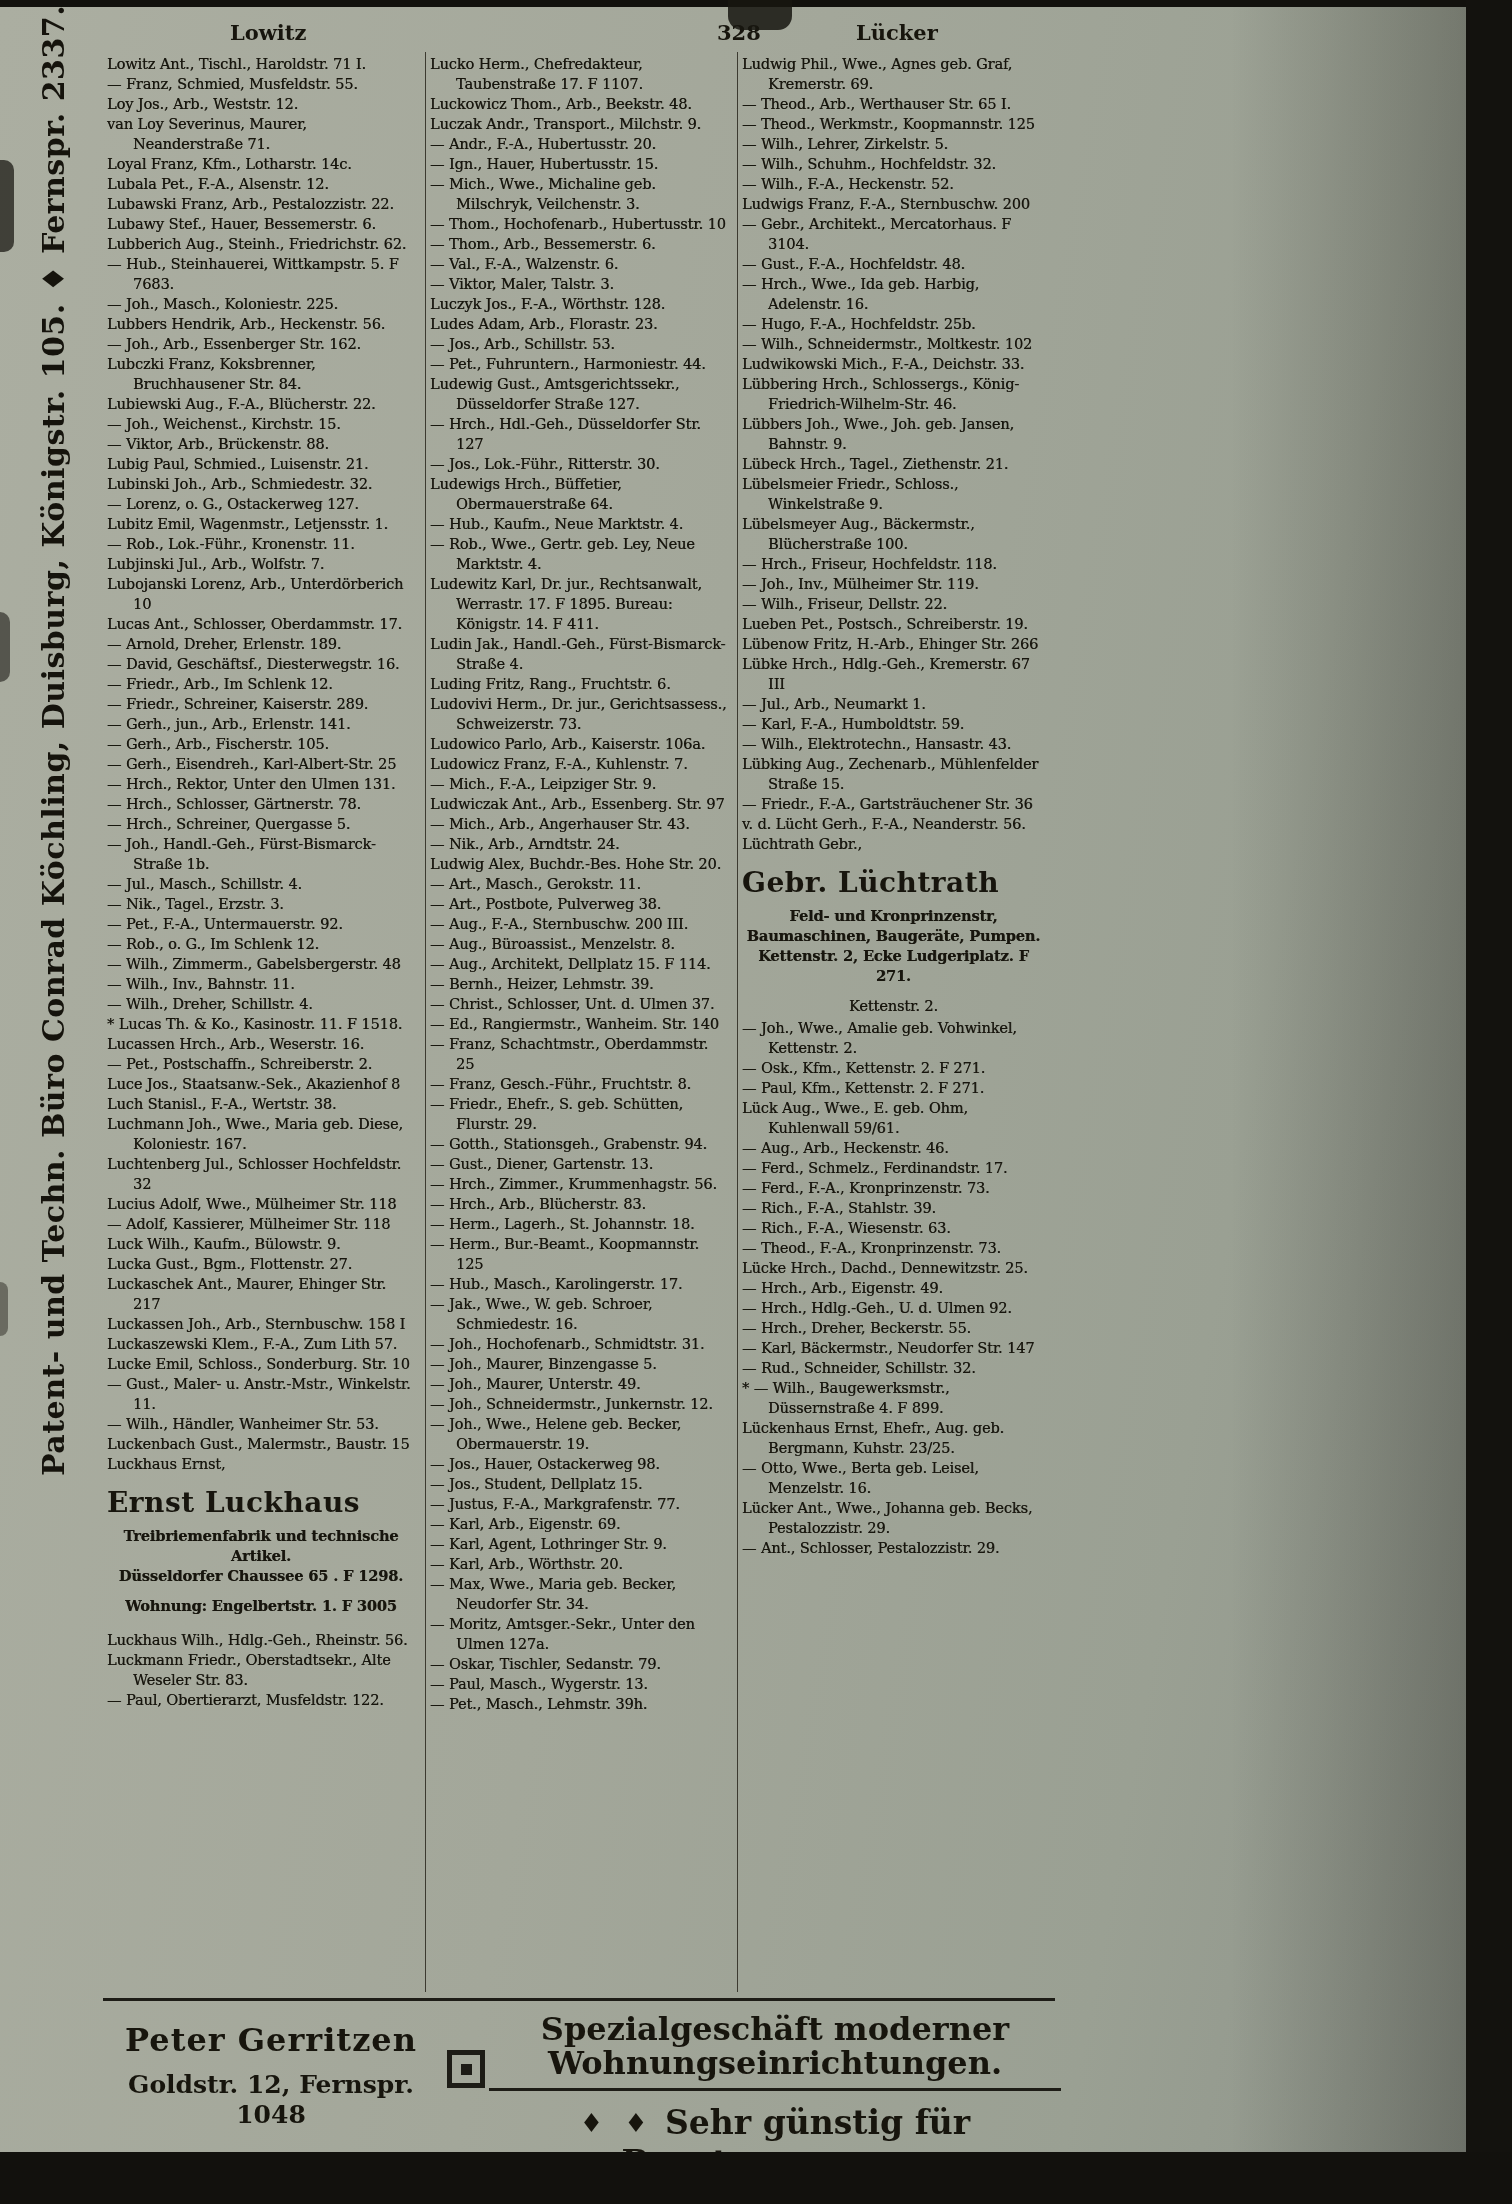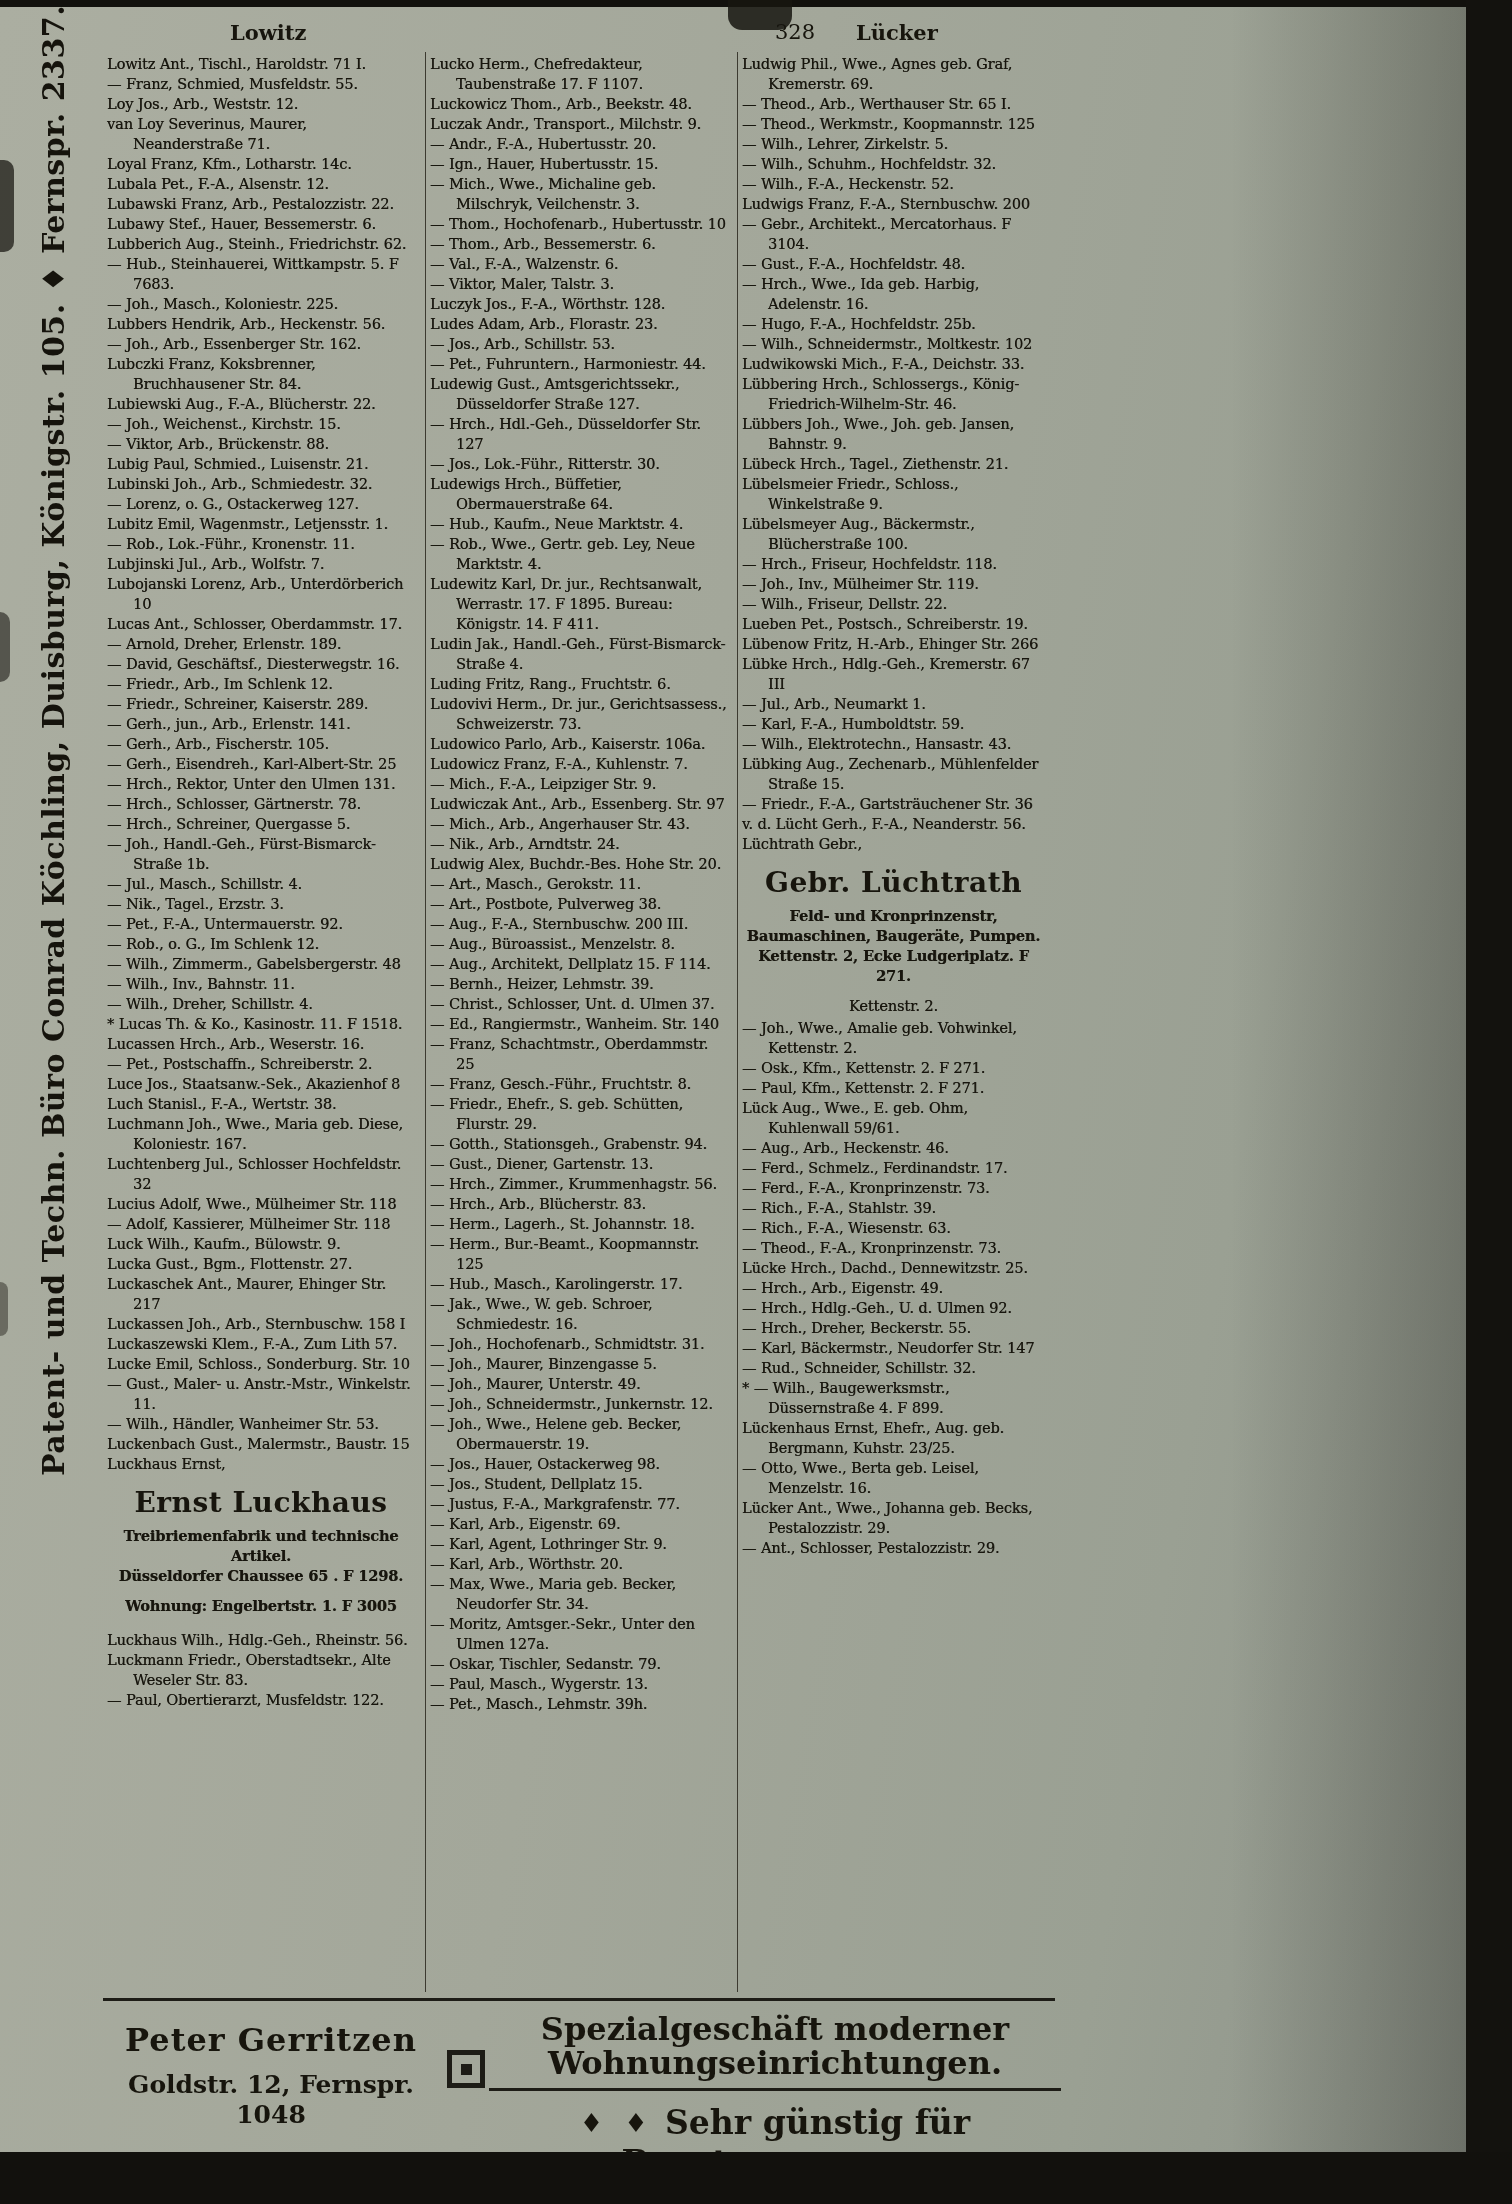--- a/index.html
+++ b/index.html
@@ -30,34 +30,34 @@
   .sidebar-vertical {
     position:absolute; left:36px; top:1470px;
     transform:rotate(-90deg); transform-origin:0 0;
     white-space:nowrap; font-weight:bold; font-size:30px; letter-spacing:.5px;
     color:#15130c;
   }
 
   
   .header { position:absolute; left:0; top:14px; width:1470px; height:38px; font-size:21px; }
   .h-left   { position:absolute; left:230px; font-weight:bold; }
-  .h-center { position:absolute; left:695px; width:120px; text-align:right; }
+  .h-center { position:absolute; left:717px; width:120px; text-align:left;font-weight:bold; }
   .h-right  { position:absolute; left:856px; font-weight:bold; }
 
   
   .cols { position:absolute; left:103px; top:46px; width:952px; height:1940px;
           display:flex; overflow:hidden; }
   .col  { box-sizing:border-box; overflow:hidden; padding:2px 10px 0 4px; }
   .col.c1 { width:322px; }
   .col.c2 { width:312px; border-left:1.5px solid #3c3a30; }
   .col.c3 { width:318px; border-left:1.5px solid #3c3a30; }
 
   .it { font-size:14.5px; line-height:20px; padding-left:26px; text-indent:-26px;
         letter-spacing:-0.1px; text-shadow:0.35px 0 0 rgba(23,21,13,0.75); }
-  .it.adt { text-align:center; font-size:28px; line-height:34px; font-weight:bold;
+  .it.adt { font-size:28px; line-height:34px; font-weight:bold;
             padding:12px 0 6px; text-indent:0; letter-spacing:.5px; text-shadow:none; }
   .it.adl { text-align:center; font-weight:bold; padding-left:0; text-indent:0; }
   .it.adg { text-align:center; font-weight:bold; padding-left:0; text-indent:0; margin:10px 0 14px; }
   .it.ctr { text-align:center; padding-left:0; text-indent:0; margin:10px 0 2px; font-weight:normal; }
 
   
   .footer-rule { position:absolute; left:103px; top:1992px; width:952px; height:3px; background:#1d1c16; }
   .footer { position:absolute; left:103px; top:2004px; width:960px; height:142px; }
   .f-left { position:absolute; left:0; top:8px; width:336px; text-align:center; }
   .f-left .t1 { font-size:32px; line-height:44px; font-weight:bold; letter-spacing:1px; }

